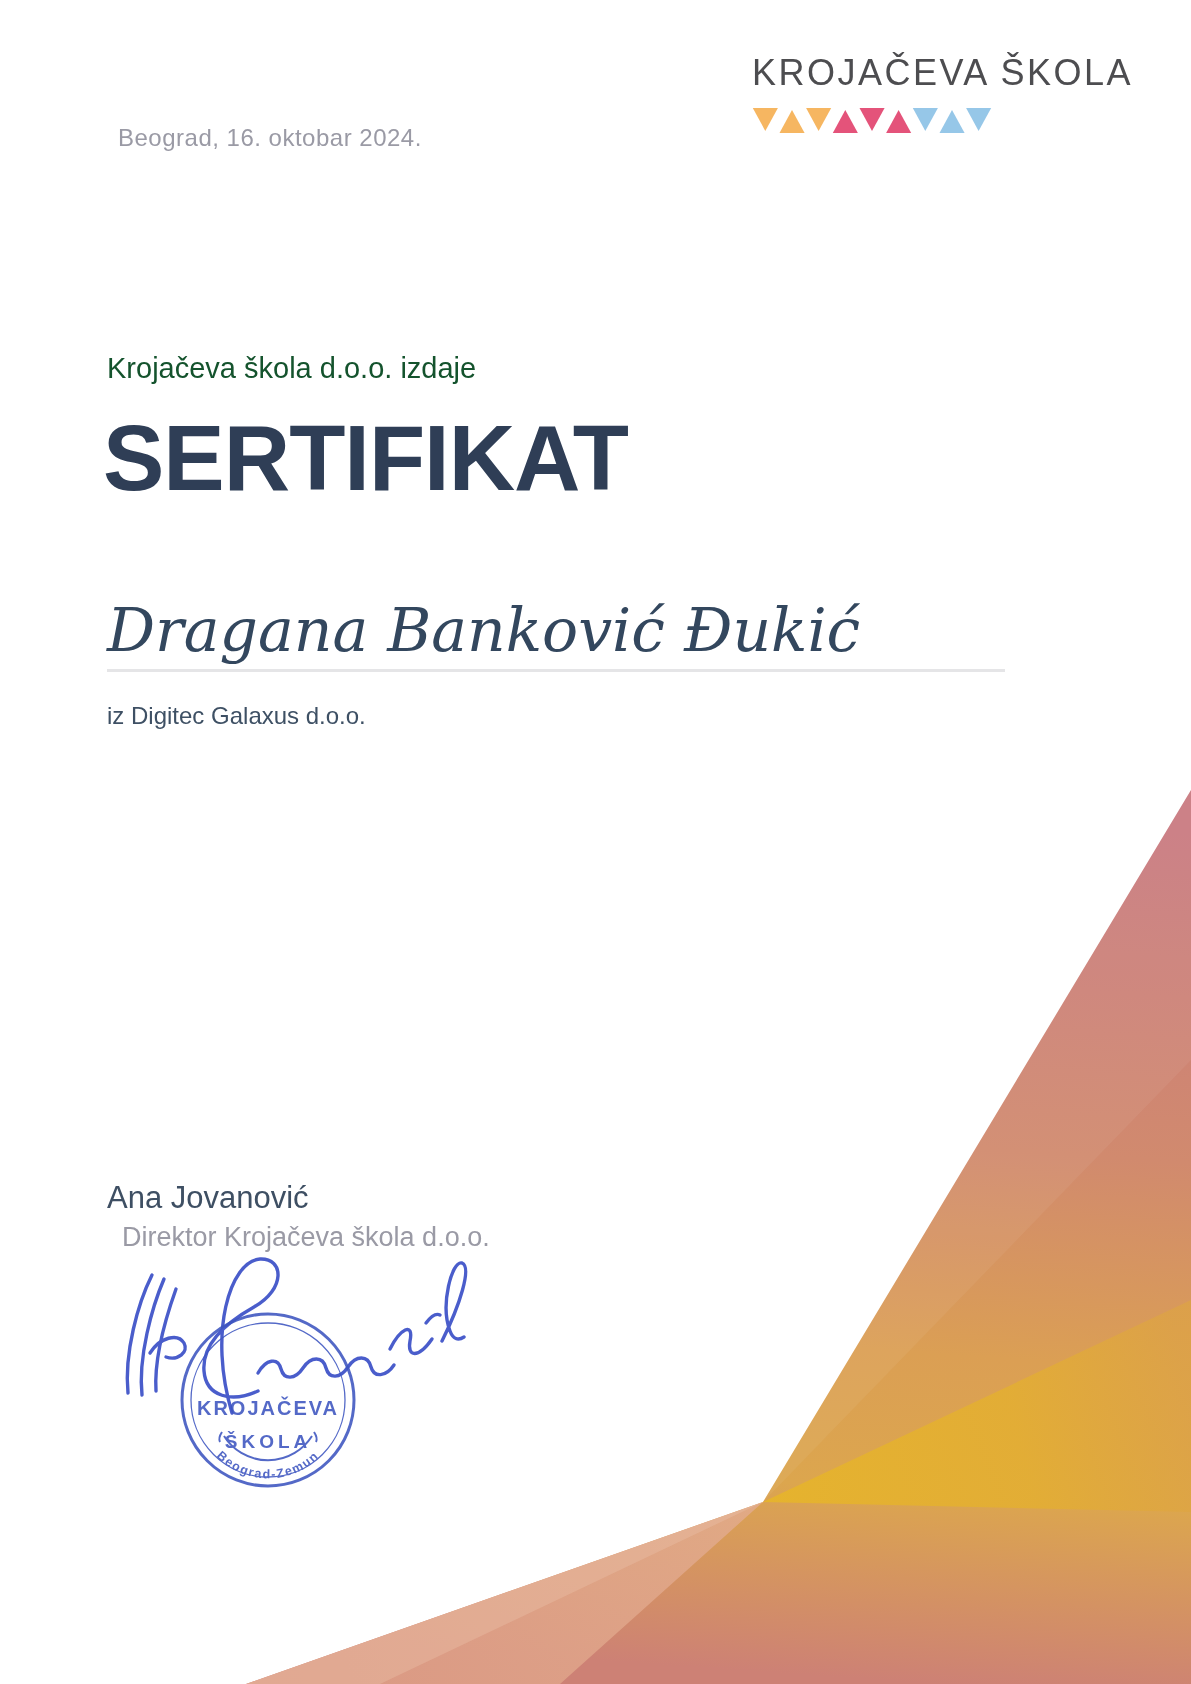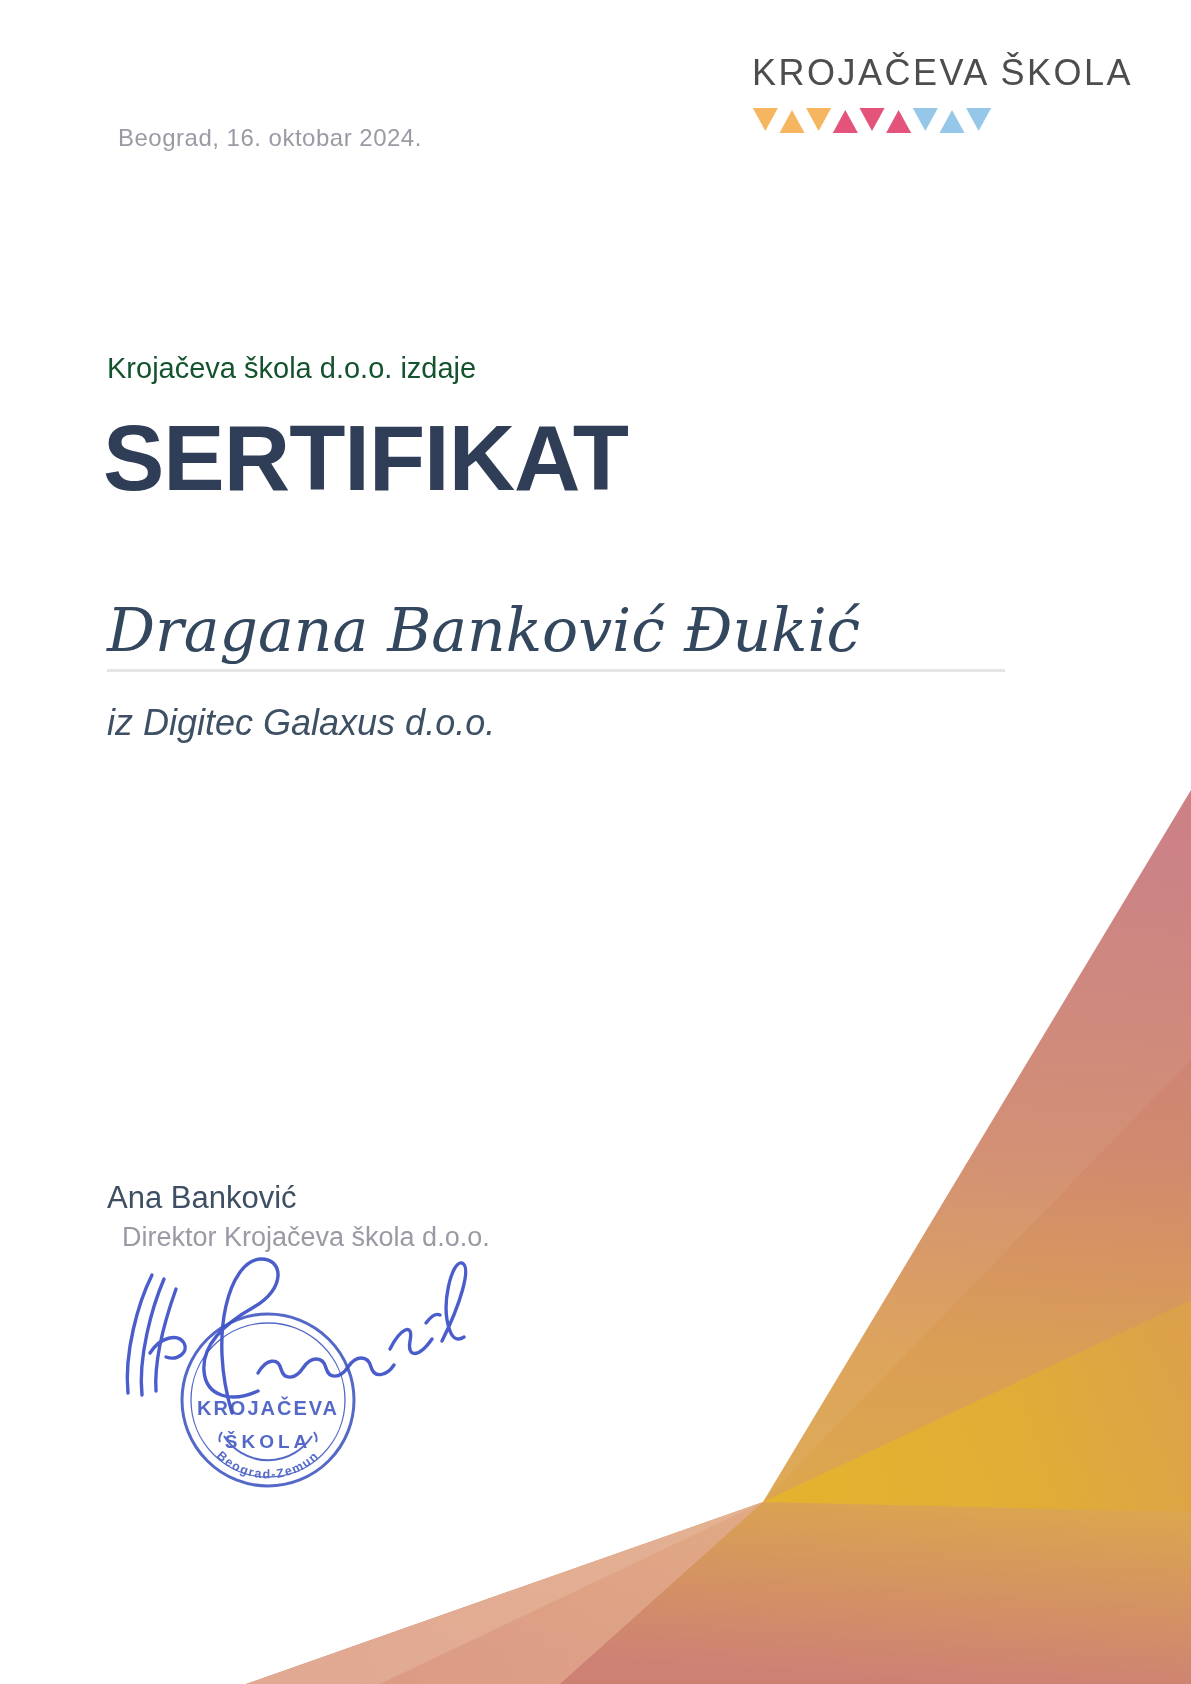--- a/index.html
+++ b/index.html
@@ -28,21 +28,21 @@
     font-size:92px;font-weight:800;letter-spacing:-1px;
     color:var(--ink);line-height:1;margin-top:32px;
   }
   
   .recipient-name{
     left:107px;top:588px;
     font-family:"DejaVu Serif",serif;font-style:italic;
     font-size:60px;color:#33475e;white-space:nowrap;margin-top:7px;
   }
   .name-underline{left:107px;top:669px;width:898px;height:3px;background:#e5e5e7;}
-  .company{left:107px;top:702px;font-size:36px;font-style:italic;font-weight:500;color:#3e5064;}
+  .company{left:107px;top:702px;font-size:24px;font-weight:500;color:#3e5064;}
   
   .congrats{left:107px;top:866px;font-size:44px;font-weight:300;letter-spacing:1px;color:var(--slate);}
   .body-text{
     left:107px;top:944px;width:990px;
     font-size:27px;line-height:37px;color:var(--gray-text);
   }
   .body-text b{font-weight:700;color:#8f8f9c;}
   .score{margin:0 7px;}
   
   .sig-name{left:107px;top:1180px;font-size:31px;color:#3e4f63;}
@@ -104,21 +104,21 @@
   </svg>
 
   <div class="abs issuer">Krojačeva škola d.o.o. izdaje</div>
   <div class="abs cert-title">SERTIFIKAT</div>
 
   <div class="abs recipient-name">Dragana Banković Đukić</div>
   <div class="abs name-underline"></div>
   <div class="abs company">iz Digitec Galaxus d.o.o.</div>
 
 
-  <div class="abs sig-name">Ana Banković</div>
+  <div class="abs sig-name">Ana Jovanović</div>
   <div class="abs sig-role">Direktor Krojačeva škola d.o.o.</div>
 
   <svg id="signature-svg" class="abs" width="390" height="215" viewBox="0 0 390 215" aria-hidden="true">
     <g fill="none" stroke="#3b50c7" stroke-width="3.4" stroke-linecap="round" opacity="0.92">
       <path d="M38,148 C34,108 48,58 62,30"></path>
       <path d="M52,150 C48,112 62,62 74,34"></path>
       <path d="M66,146 C64,114 76,72 86,44"></path>
       <path d="M60,108 C70,92 88,88 94,98 C99,107 88,116 76,112"></path>
       <path d="M142,168 C118,88 140,16 170,14 C194,13 196,44 164,62 C132,80 112,102 114,126 C116,152 142,158 168,146"></path>
       <path d="M168,128 c8,-14 20,-16 23,-4 c3,11 14,11 22,-1 c8,-12 20,-12 23,0 c3,11 14,11 22,-1 c8,-12 20,-12 23,0 c3,11 15,10 23,-2"></path>

